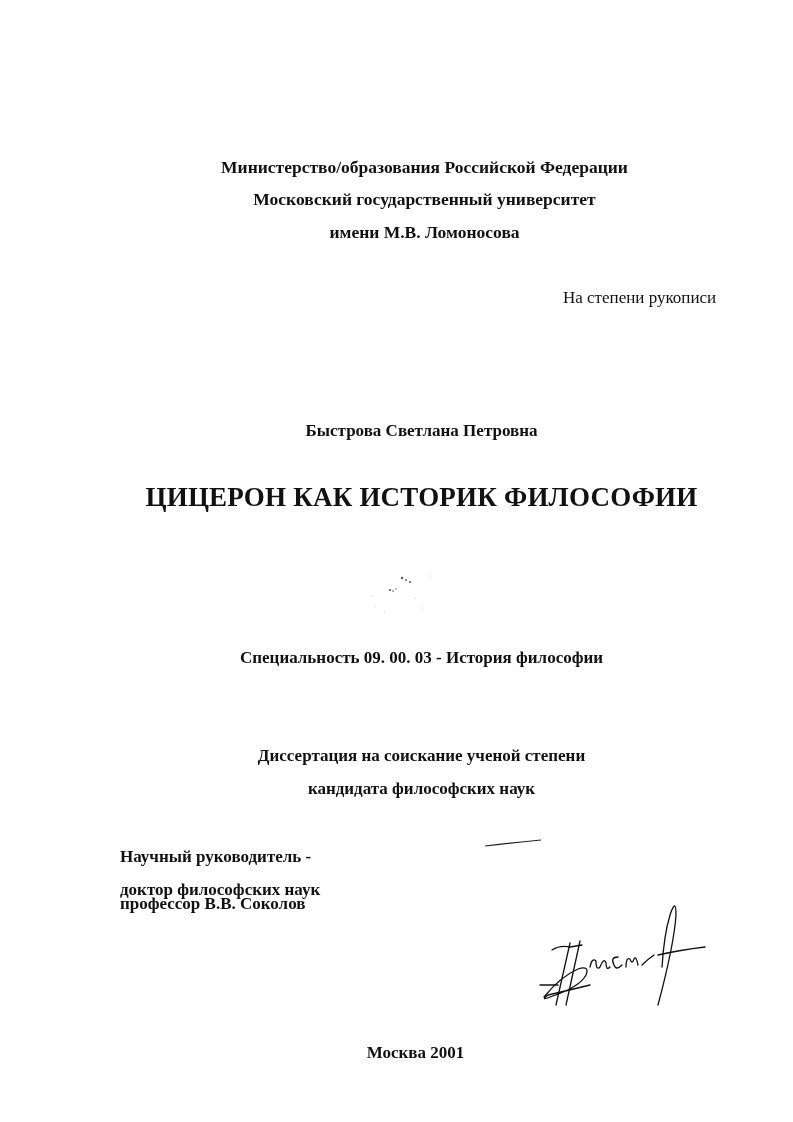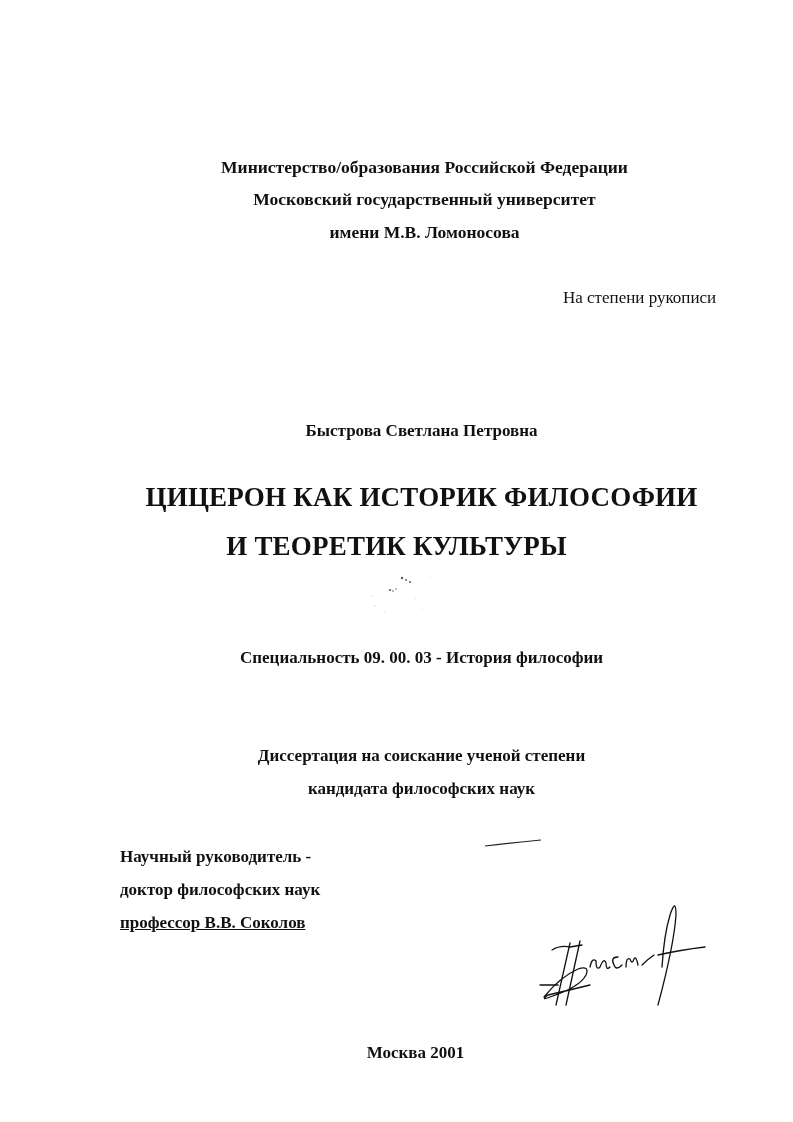--- a/index.html
+++ b/index.html
@@ -71,21 +71,21 @@
 
     .advisor {
       position: absolute;
       left: 120px;
       font-size: 17px;
       font-weight: bold;
       white-space: nowrap;
     }
     .advisor-1 { top: 847px; }
     .advisor-2 { top: 880px; }
-    .advisor-3 { top: 913px; text-decoration: underline; }
+    .advisor-3 { top: 894px; }
 
     .place-year {
       top: 1043px;
       left: 19px;
       font-size: 17px;
     }
 
     .sig-line {
       position: absolute;
       left: 484px;
@@ -115,21 +115,20 @@
 
   <div class="line hdr hdr-1">Министерство/образования Российской Федерации</div>
   <div class="line hdr hdr-2">Московский государственный университет</div>
   <div class="line hdr hdr-3">имени М.В. Ломоносова</div>
 
   <div class="rights">На степени рукописи</div>
 
   <div class="line author">Быстрова Светлана Петровна</div>
 
   <div class="line title title-1">ЦИЦЕРОН КАК ИСТОРИК ФИЛОСОФИИ</div>
-  <div class="line title title-2">И ТЕОРЕТИК КУЛЬТУРЫ</div>
 
   <svg class="smudge" viewBox="0 0 80 50">
     <g fill="#555">
       <circle cx="42" cy="10" r="1.2"></circle>
       <circle cx="46" cy="12" r="0.9"></circle>
       <circle cx="50" cy="14" r="1"></circle>
       <circle cx="30" cy="22" r="1.1"></circle>
       <circle cx="33" cy="23" r="0.8"></circle>
       <circle cx="36" cy="21" r="0.7"></circle>
     </g>

